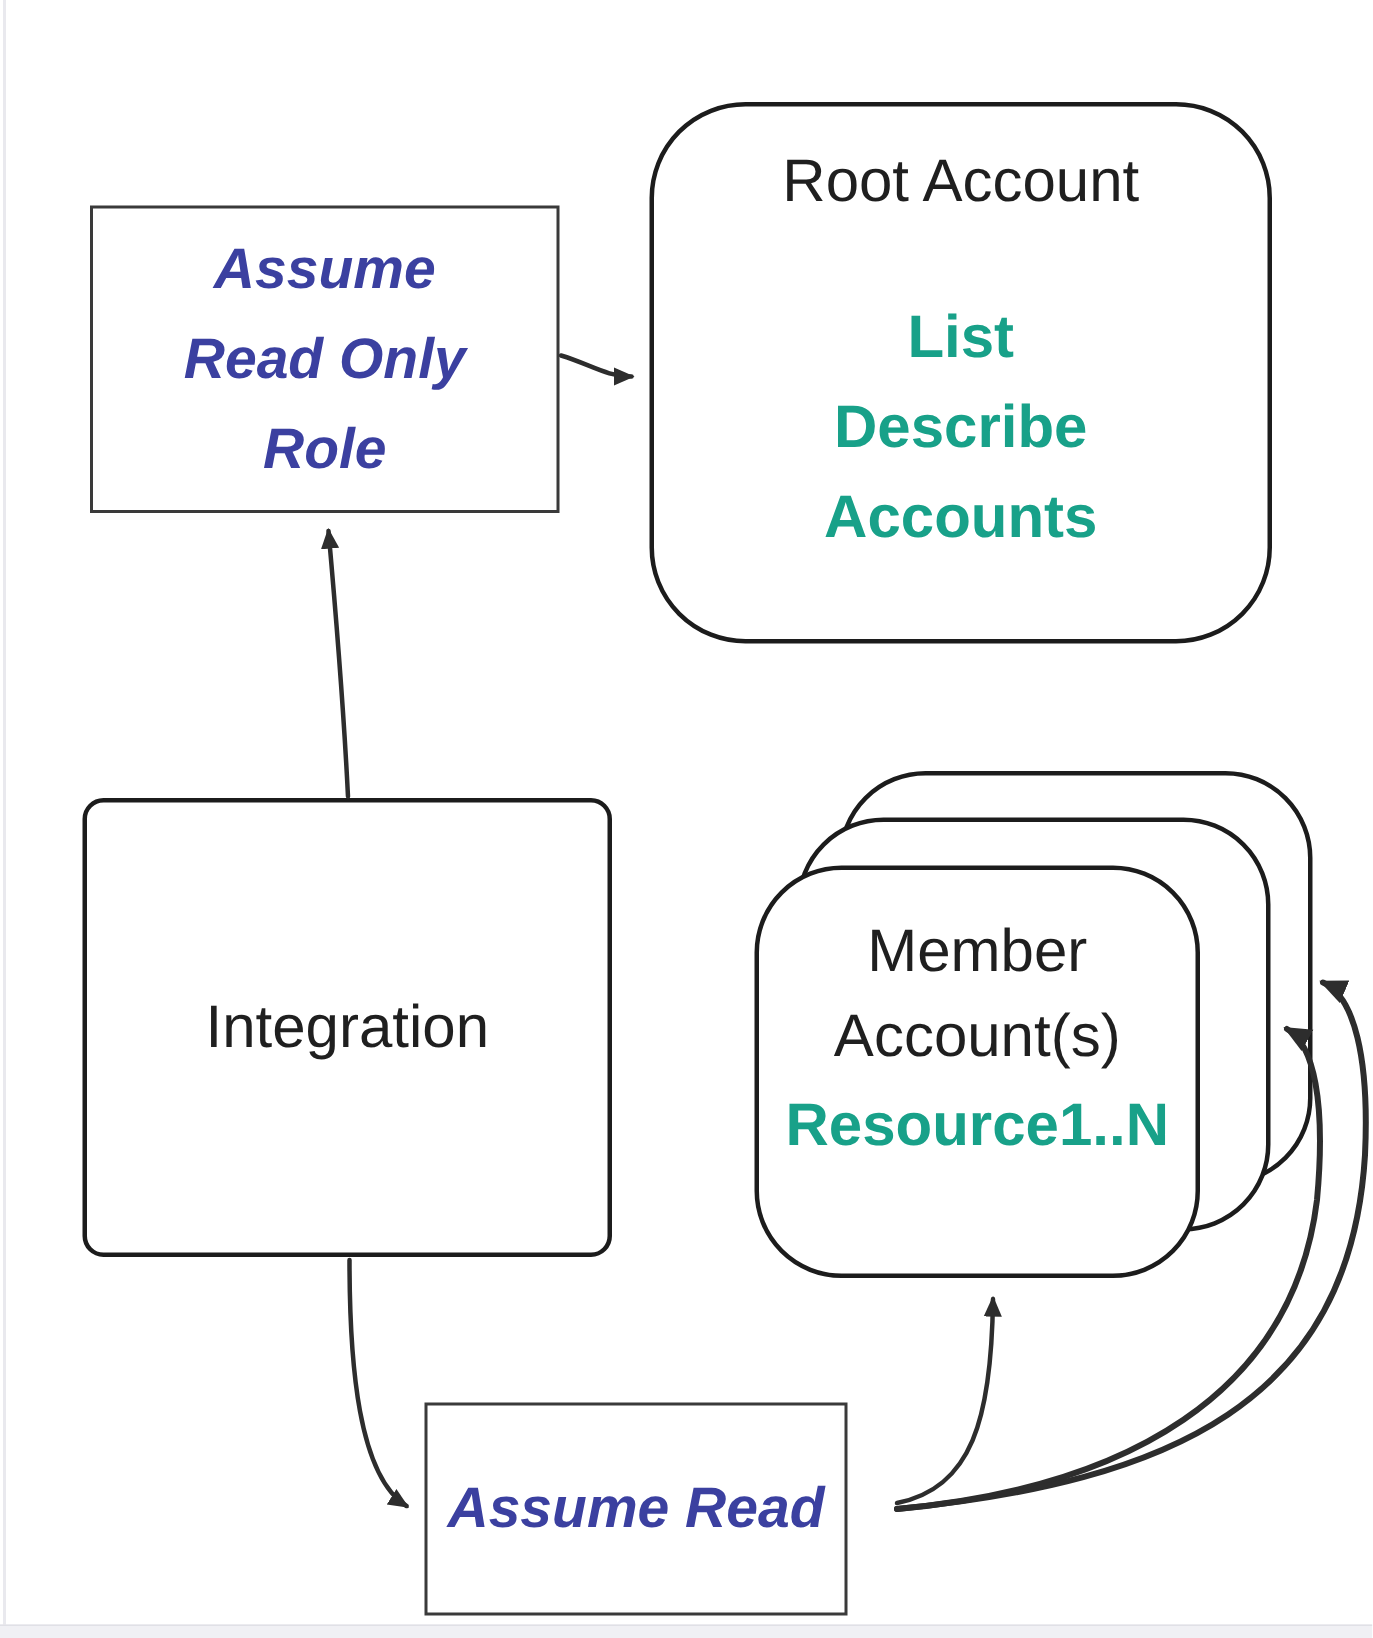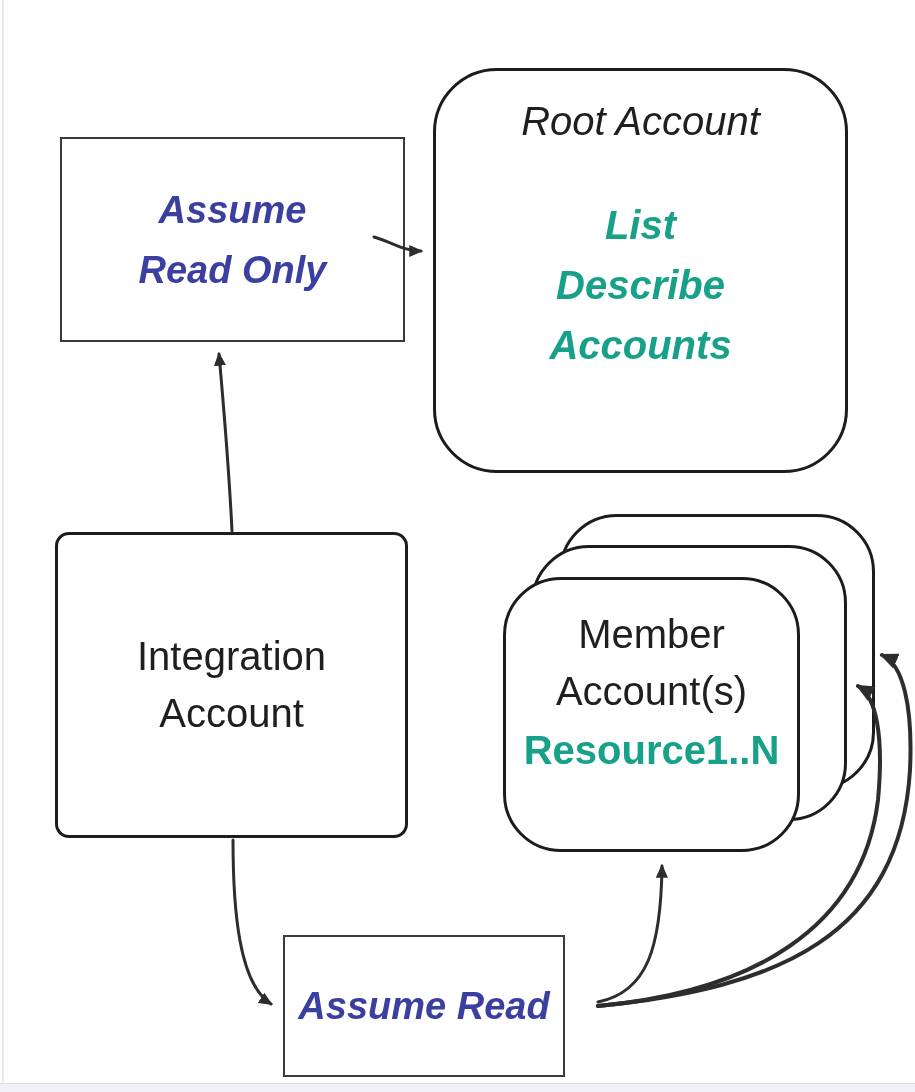--- a/index.html
+++ b/index.html
@@ -60,22 +60,22 @@
     color: #1f1f1f;
   }
   .ops-text {
     color: var(--accent-green, #18a189);
     font-weight: 700;
     font-size: 40px;
     line-height: 60px;
   }
 
   
-  #assume-top { left: 60px; top: 137px; width: 345px; height: 205px; }
-  #root-account { left: 433px; top: 68px; width: 415px; height: 405px; border-radius: 64px; padding-top: 24px; font-style: italic; }
+  #assume-top { left: 60px; top: 137px; width: 313px; height: 205px; }
+  #root-account { left: 433px; top: 68px; width: 415px; height: 361px; border-radius: 64px; padding-top: 24px; }
   #root-account .title-row { line-height: 52px; }
   #root-account .ops-block { margin-top: 48px; }
   #integration-account { left: 55px; top: 532px; width: 353px; height: 306px; border-radius: 14px; justify-content: center; }
   .member-ghost { border-radius: 58px; }
   #member-back { left: 559px; top: 514px; width: 316px; height: 276px; }
   #member-middle { left: 531px; top: 545px; width: 316px; height: 276px; }
   #member-front { left: 503px; top: 577px; width: 297px; height: 275px; border-radius: 58px; padding-top: 26px; }
   #member-front .res-block { }
   #assume-bottom { left: 283px; top: 935px; width: 282px; height: 142px; }
 
@@ -101,34 +101,34 @@
 
   <div class="left-edge-line"></div>
   <div class="bottom-strip"></div>
 
   <div class="node rounded member-ghost" id="member-back"></div>
   <div class="node rounded member-ghost" id="member-middle"></div>
 
   <div class="node rect" id="assume-top">
     <div class="role-text">Assume</div>
     <div class="role-text">Read Only</div>
+    <div class="role-text">Role</div>
   </div>
 
   <div class="node rounded" id="root-account">
     <div class="account-title title-row">Root Account</div>
     <div class="ops-block">
       <div class="ops-text">List</div>
       <div class="ops-text">Describe</div>
       <div class="ops-text">Accounts</div>
     </div>
   </div>
 
   <div class="node rounded" id="integration-account">
     <div class="account-title">Integration</div>
-    <div class="account-title">Account</div>
   </div>
 
   <div class="node rounded" id="member-front">
     <div class="account-title">Member</div>
     <div class="account-title">Account(s)</div>
     <div class="res-block ops-text">Resource1..N</div>
   </div>
 
   <div class="node rect" id="assume-bottom">
     <div class="role-text">Assume Read</div>

